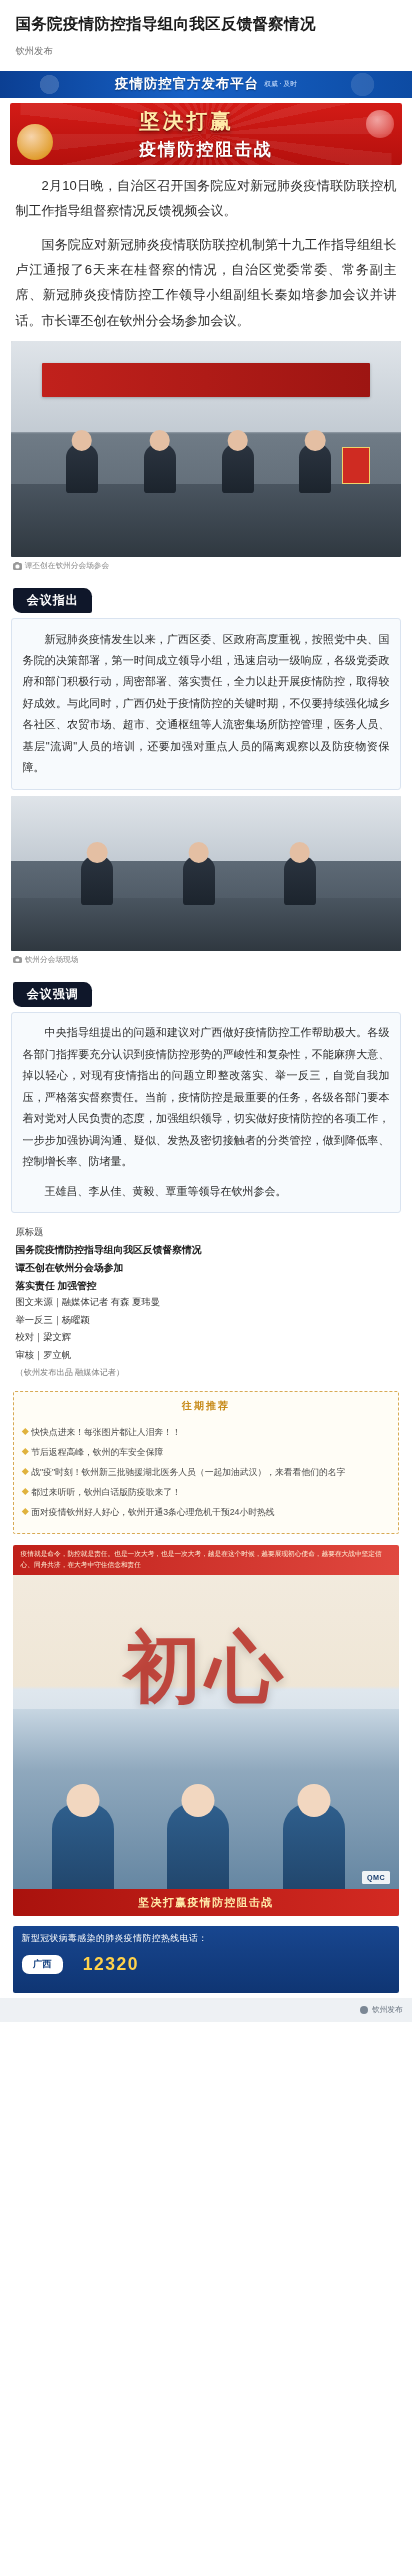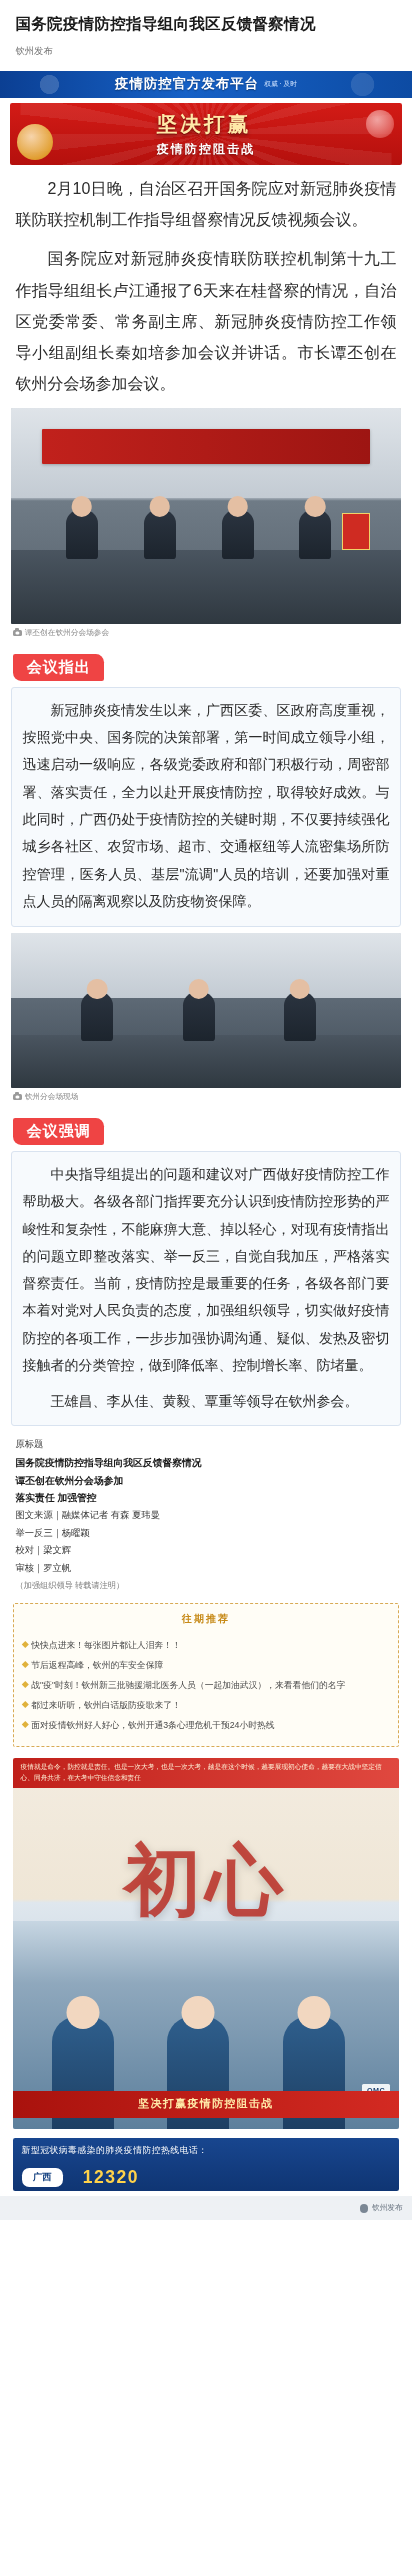--- a/index.html
+++ b/index.html
@@ -99,21 +99,21 @@
   }
   .campaign-banner .cb-line1 {
     font-size: 20.6px;
     font-weight: bold;
     color: #ffe9a8;
     letter-spacing: 3.1px;
     text-shadow: 0 1px 0 #7d0b09, 0 1.5px 4.1px rgba(0,0,0,.4);
   }
   .campaign-banner .cb-line2 {
     margin-top: 3.1px;
-    font-size: 12px;
+    font-size: 17px;
     font-weight: bold;
     color: #ffffff;
     letter-spacing: 2.1px;
     text-shadow: 0 1px 2.1px rgba(0,0,0,.35);
   }
   .campaign-banner .cb-badge {
     position: absolute;
     left: 7.2px; bottom: 5.2px;
     width: 36px; height: 36px;
     border-radius: 50%;
@@ -127,21 +127,21 @@
     border-radius: 50%;
     background: radial-gradient(circle at 40% 35%, #ffd9d7, #e8706b 70%, #b33b36);
     opacity: .7;
   }
 
   
   .body-section {
     padding: 8.2px 15.5px 0 15.5px;
   }
   p.para {
-    font-size: 16px;
+    font-size: 13px;
     line-height: 1.95;
     color: #2b2b2b;
     margin: 0 0 8.2px 0;
     text-align: justify;
     text-indent: 2em;
   }
 
   
   .photo {
     margin: 6.2px 11.3px 2.1px 11.3px;
@@ -230,37 +230,37 @@
     content: "";
     position: absolute; left: 50%; top: 50%;
     transform: translate(-50%,-50%);
     width: 3.1px; height: 3.1px; border-radius: 50%;
     background: #fff;
   }
 
   
   .sec-chip {
     display: inline-block;
-    background: #ef4444;
+    background: #0f172a;
     color: #fff;
-    font-size: 15px;
+    font-size: 12px;
     font-weight: bold;
     padding: 4.1px 13.4px;
     border-radius: 2.1px 8.2px 2.1px 8.2px;
     margin: 9.3px 0 2.1px 13.4px;
     letter-spacing: 1px;
   }
   .sec-box {
     margin: 3.1px 11.3px 2.1px 11.3px;
     border: 0.5px solid #d9e3f0;
     border-radius: 3.1px;
     background: #f7fafd;
     padding: 9.3px 10.3px 2.1px 10.3px;
   }
-  .sec-box p.para { font-size: 14px; }
+  .sec-box p.para { font-size: 11px; }
 
   
   .source-block {
     padding: 8.2px 15.5px 0 15.5px;
   }
   .source-block .s-title {
     font-size: 9.8px;
     font-weight: bold;
     color: #1a1a1a;
     line-height: 1.8;
@@ -356,21 +356,21 @@
     position: absolute; left: 50%; top: -19.6px; transform: translateX(-50%);
     width: 33px; height: 33px; border-radius: 50%;
     background: #f2d7c0;
   }
   .poster .p-medic .m-mask {
     position: absolute; left: 50%; top: -7.2px; transform: translateX(-50%);
     width: 29px; height: 13.4px; border-radius: 3.1px; background: #eaf4f8;
   }
   .poster .p-strip {
     position: absolute;
-    left: 0; right: 0; bottom: 11px;
+    left: 0; right: 0; bottom: 0;
     height: 27px;
     background: linear-gradient(90deg, #a9120d, #d32a22);
     color: #ffe9a8;
     font-size: 10.8px;
     font-weight: bold;
     letter-spacing: 1.5px;
     display: flex;
     align-items: center;
     justify-content: center;
   }
@@ -382,21 +382,21 @@
     font-size: 7.2px;
     font-weight: bold;
     padding: 2.1px 5.2px;
     border-radius: 1.5px;
     letter-spacing: 0.5px;
   }
 
   
   .hotline {
     margin: 9.3px 13.4px 0 13.4px;
-    height: 53px;
+    height: 67px;
     border-radius: 2.1px;
     background: linear-gradient(180deg, #18468f 0%, #0f3573 100%);
     position: relative;
     overflow: hidden;
     padding: 7.2px 8.2px;
   }
   .hotline .h-title {
     color: #ffffff;
     font-size: 8.8px;
     letter-spacing: 0.5px;
@@ -536,21 +536,21 @@
   
   <div class="source-block">
     <div class="s-line">原标题</div>
     <div class="s-title">国务院疫情防控指导组向我区反馈督察情况</div>
     <div class="s-title">谭丕创在钦州分会场参加</div>
     <div class="s-title">落实责任 加强管控</div>
     <div class="s-line">图文来源｜融媒体记者 有森 夏玮曼</div>
     <div class="s-line">举一反三｜杨曜颖</div>
     <div class="s-line">校对｜梁文辉</div>
     <div class="s-line">审核｜罗立帆</div>
-    <div class="s-note">（加强组织领导 转载请注明）</div>
+    <div class="s-note">（钦州发布出品 融媒体记者）</div>
   </div>
 
   
   <div class="rec-box">
     <div class="rec-title">往期推荐</div>
     <div class="rec-item">
       <span class="rec-bullet"></span>
       <span>快快点进来！每张图片都让人泪奔！！</span>
     </div>
     <div class="rec-item">

